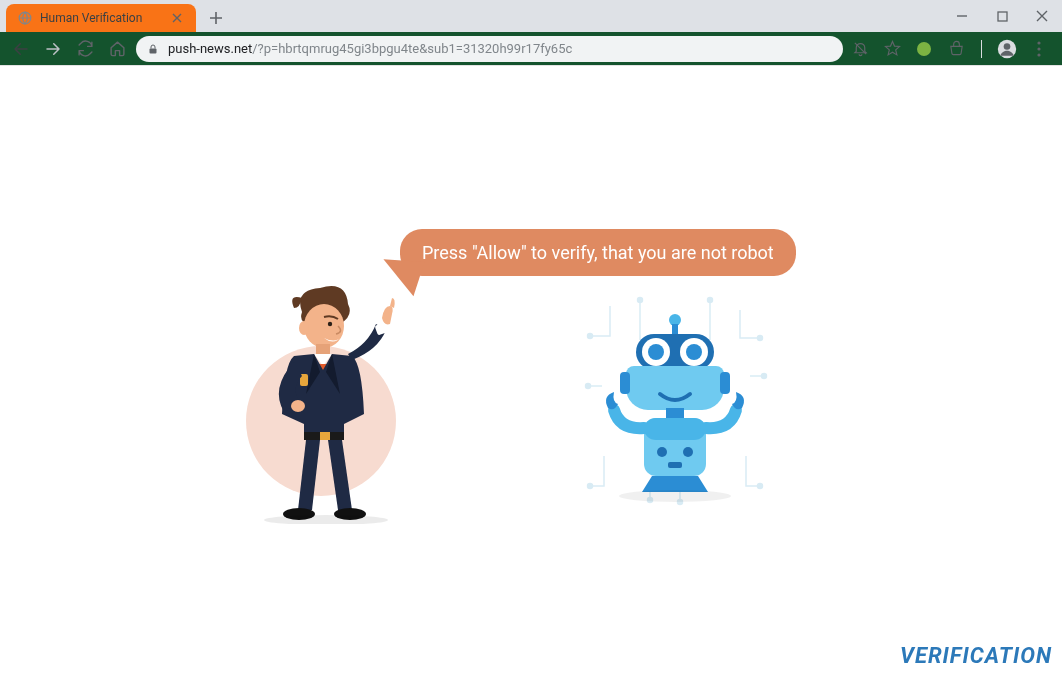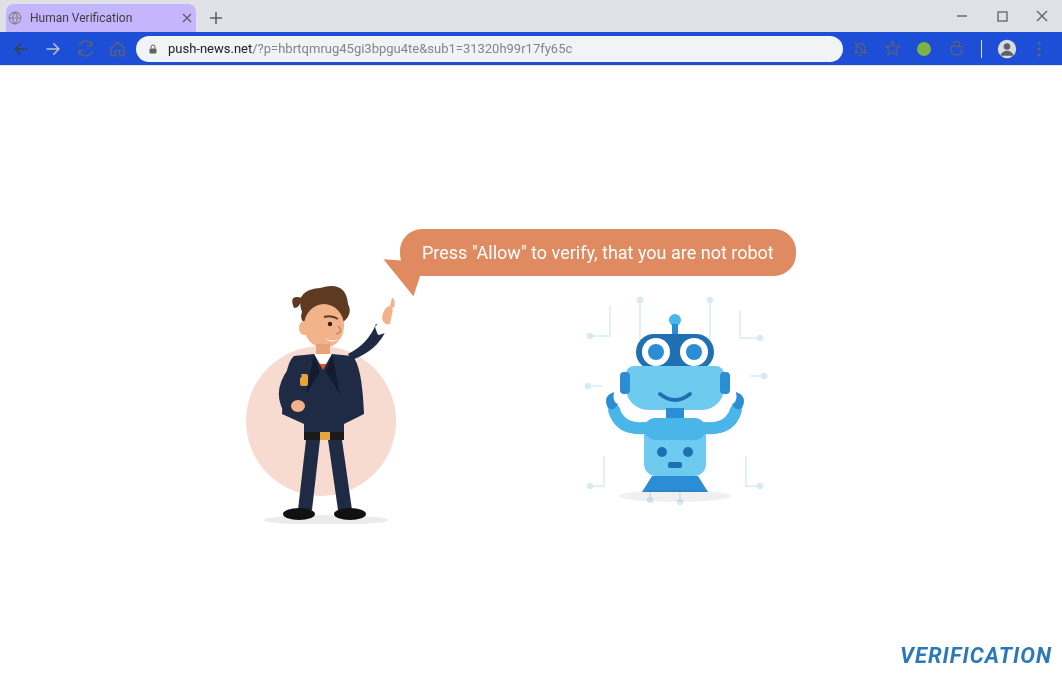--- a/index.html
+++ b/index.html
@@ -16,24 +16,24 @@
     .tab-bar {
       height: 32px;
       background: #dee1e6;
       display: flex;
       align-items: flex-end;
       padding-left: 6px;
     }
     .tab {
       display: flex;
       align-items: center;
-      background: #c4b5fd;
+      background: #f97316;
       border-radius: 8px 8px 0 0;
       height: 28px;
-      padding: 0 2px;
+      padding: 0 12px;
       min-width: 190px;
       gap: 8px;
       font-size: 12px;
       color: #3c4043;
     }
     .tab .favicon {
       width: 14px; height: 14px;
       display: inline-flex; align-items: center; justify-content: center;
     }
     .tab .title { flex: 1; }
@@ -46,21 +46,21 @@
       margin-left: auto; display: flex; height: 32px;
     }
     .win-btn {
       width: 40px; display: flex; align-items: center; justify-content: center;
       color: #5f6368; cursor: pointer;
     }
 
     
     .toolbar {
       height: 34px;
-      background: #1d4ed8;
+      background: #14532d;
       border-bottom: 1px solid #e3e3e3;
       display: flex;
       align-items: center;
       padding: 0 8px;
       gap: 6px;
     }
     .nav-btn {
       width: 26px; height: 26px; display: flex; align-items: center; justify-content: center;
       border-radius: 50%; color: #5f6368; cursor: pointer;
     }

